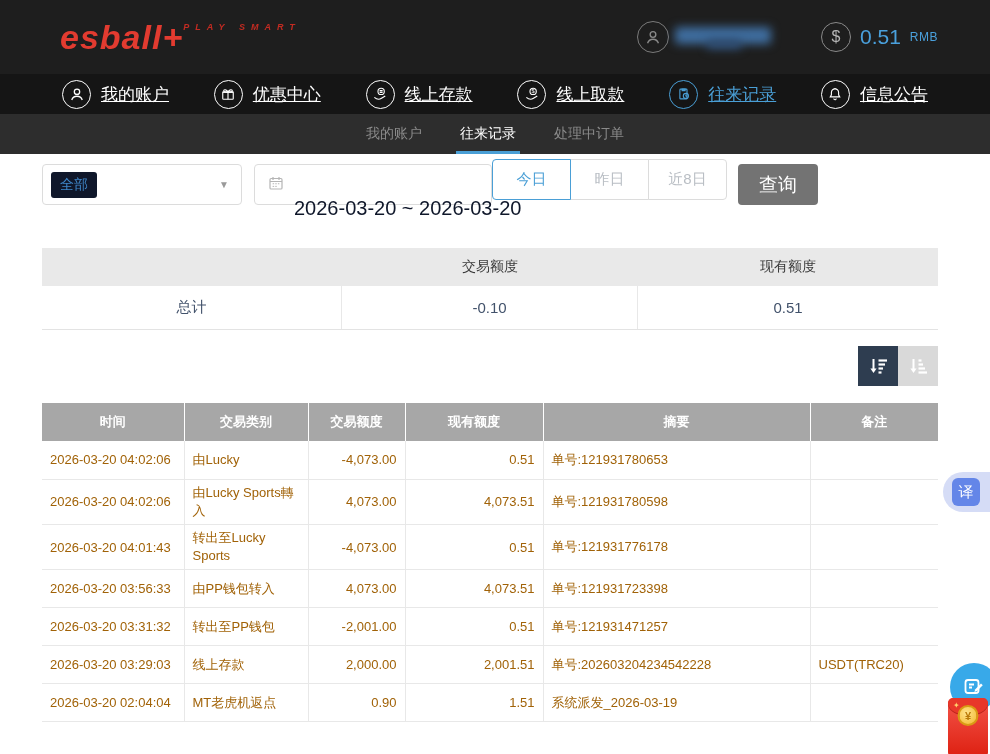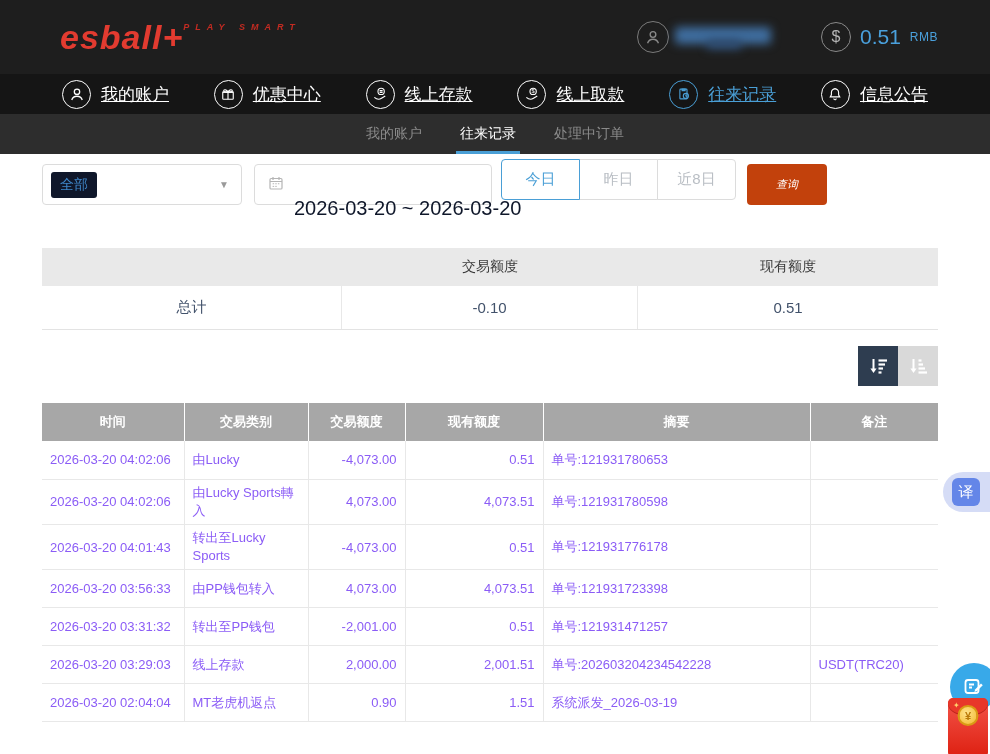--- a/index.html
+++ b/index.html
@@ -46,26 +46,26 @@
   .content { margin:0 42px; width:896px; }
 
   
   .filter-row { display:flex; margin-top:10px; height:41px; align-items:center; }
   .select-box { width:200px; height:41px; border:1px solid #dcdcdc; border-radius:4px; display:flex; align-items:center; justify-content:space-between; padding:0 12px 0 8px; cursor:pointer; background:#fff; }
   .select-chip { background:#0f172a; color:#3f87c9; font-size:14px; padding:4px 9px; border-radius:3px; }
   .select-caret { color:#9a9a9a; font-size:10px; }
   .date-box { width:238px; height:41px; border:1px solid #dcdcdc; border-radius:4px; display:flex; align-items:center; gap:9px; padding:0 12px; margin-left:12px; cursor:pointer; background:#fff; }
   .cal-icon { color:#b5b5b5; }
   .date-text { color:#0f172a; font-size:20px; white-space:nowrap;margin-top:48px; }
-  .quick-group { display:flex; margin-left:9px; height:52px; }
+  .quick-group { display:flex; height:52px; }
   .quick-btn { width:79px; height:41px; border:1px solid #dcdcdc; background:#fff; color:#b9bec4; font-size:15px; display:flex; align-items:center; justify-content:center; cursor:pointer; margin-left:-1px; }
   .quick-btn:first-child { border-radius:4px 0 0 4px; margin-left:0; }
   .quick-btn:last-child { border-radius:0 4px 4px 0; }
   .quick-btn.active { color:#4a9fd6; border-color:#4a9fd6; position:relative; z-index:1; }
-  .query-btn { width:80px; height:41px; margin-left:11px; background:#c2410c; color:#fff; font-size:11px; border:none; border-radius:4px; display:flex; align-items:center; justify-content:center; cursor:pointer;font-style:italic; }
+  .query-btn { width:80px; height:41px; margin-left:11px; background:#737373; color:#fff; font-size:19px; border:none; border-radius:4px; display:flex; align-items:center; justify-content:center; cursor:pointer; }
 
   
   .summary { margin-top:43px; }
   .sum-head { display:flex; height:38px; background:#e9e9e9; }
   .sum-head > div { display:flex; align-items:center; justify-content:center; color:#3a3a3a; font-size:14px; }
   .sum-row { display:flex; height:44px; border-bottom:1px solid #e3e3e3; }
   .sum-row > div { display:flex; align-items:center; justify-content:center; color:#42526b; font-size:15px; border-right:1px solid #e8e8e8;text-align:right; }
   .sum-row > div:last-child { border-right:none; }
   .sc1 { width:300px; } .sc2 { width:296px; } .sc3 { width:300px; }
 
@@ -73,21 +73,21 @@
   .sort-row { display:flex; justify-content:flex-end; margin-top:16px; }
   .sort-btn { width:40px; height:40px; display:flex; align-items:center; justify-content:center; cursor:pointer; }
   .sort-desc { background:#2e3d50; }
   .sort-asc  { background:#d9d9d9; }
 
   
   .records { margin-top:17px; border-collapse:collapse; table-layout:fixed; width:896px; }
   .records col.c1{width:142px}.records col.c2{width:124px}.records col.c3{width:97px}.records col.c4{width:138px}.records col.c5{width:267px}.records col.c6{width:128px}
   .records th { background:#a7a7a7; color:#fff; font-size:13px; font-weight:bold; height:38px; border-right:1px solid #fff; text-align:center; }
   .records th:last-child { border-right:none; }
-  .records td { color:#8b5cf6; font-size:13px; height:38px; padding:4px 8px; border-bottom:1px solid #e8e8e8; border-right:1px solid #e8e8e8; background:#fff; }
+  .records td { color:#a16207; font-size:13px; height:38px; padding:4px 8px; border-bottom:1px solid #e8e8e8; border-right:1px solid #e8e8e8; background:#fff; }
   .records td:last-child { border-right:none; }
   .td-time { padding-left:10px; white-space:nowrap; }
   .td-type { padding-left:12px; line-height:1.4; }
   .td-num { text-align:right; padding-right:12px; white-space:nowrap;margin-top:43px; }
   .td-sum { padding-left:16px; }
   .td-rem { padding-left:12px; }
 
   
   .float-translate { position:absolute; top:472px; right:0; width:47px; height:40px; background:rgba(178,192,238,.55); border-radius:20px 0 0 20px; display:flex; align-items:center; padding-left:9px; cursor:pointer; }
   .translate-square { width:28px; height:28px; background:#6486e8; border-radius:6px; color:#fff; font-size:15px; display:flex; align-items:center; justify-content:center; }

